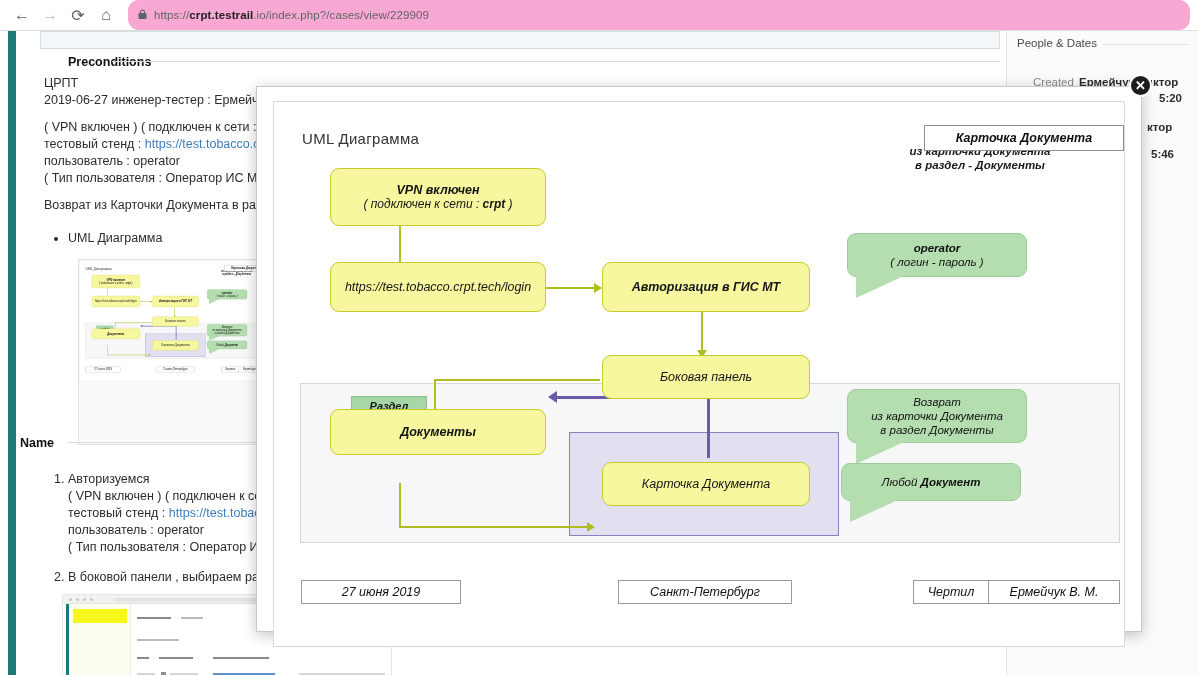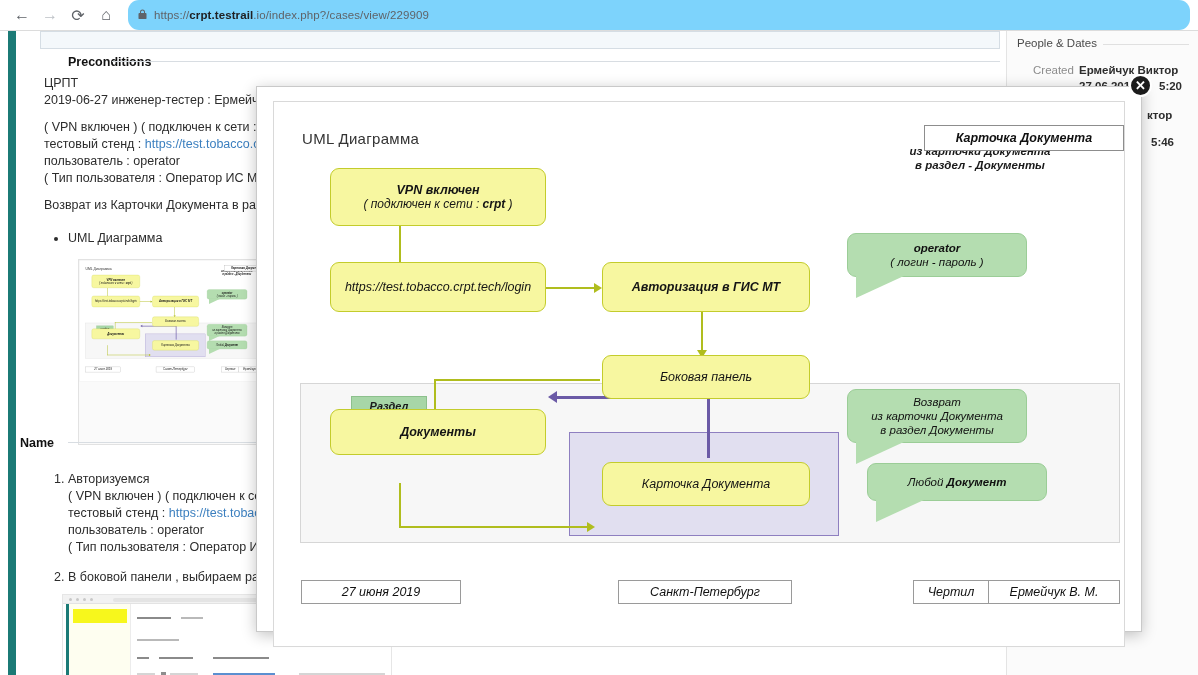--- a/index.html
+++ b/index.html
@@ -18,21 +18,21 @@
     background: #ffffff; border-bottom: 1px solid #dcdcdc;
     display: flex; align-items: center; padding: 0 8px;
   }
   .nav-btn {
     width: 28px; height: 28px; display: flex; align-items: center;
     justify-content: center; color: #5f6368; font-size: 16px;
     border-radius: 50%; flex: none;
   }
   .nav-btn.dim { color: #bdc1c6; }
   #omnibox {
-    margin-left: 8px; flex: 1; height: 30px; background: #7dd3fc;
+    margin-left: 8px; flex: 1; height: 30px; background: #f9a8d4;
     border-radius: 11px; display: flex; align-items: center;
     padding: 0 10px; gap: 7px; max-width: 1080px;
   }
   #lock-icon { flex: none; }
   #url-text {
     font-size: 11.5px; color: #5f6368; white-space: nowrap;
     letter-spacing: .1px;
   }
   #url-text b { color: #202124; font-weight: 600; }
 
@@ -103,21 +103,21 @@
   
   #right-panel {
     position: absolute; left: 1006px; top: 0; width: 192px; height: 644px;
     background: #fbfbfb; border-left: 1px solid #e4e4e4;
   }
   #rp-title {
     position: absolute; left: 10px; top: 6px; font-size: 11.5px; color: #4a4a4a;
     background: #fbfbfb; padding-right: 6px; z-index: 2;
   }
   #rp-rule { position: absolute; left: 10px; top: 13px; width: 172px; height: 1px; background: #e0e0e0; }
-  .rp-row { position: absolute; font-size: 11.5px; }
+  .rp-row { position: absolute; font-size: 11.5px; margin-top: 12px; }
   .rp-key { color: #8c8c8c; }
   .rp-val { color: #2d2d2d; font-weight: bold; }
 
   
   #modal-shadow {
     position: absolute; left: 256px; top: 86px; width: 886px; height: 546px;
     background: #ffffff; border: 1px solid #c9c9c9;
     box-shadow: 0 3px 14px rgba(0,0,0,.24);
   }
   #close-x {
@@ -462,21 +462,21 @@
 
     <div class="callout" style="left:573px; top:287px; width:180px; height:54px;">
       <div>
         <div>Возврат</div>
         <div>из карточки Документа</div>
         <div>в раздел Документы</div>
       </div>
       <span class="tail"></span>
     </div>
 
-    <div class="callout" style="left:593px; top:361px; width:180px; height:38px;">
+    <div class="callout" style="left:567px; top:361px; width:180px; height:38px;">
       <div><span>Любой </span><b>Документ</b></div>
       <span class="tail"></span>
     </div>
 
     <div class="footbox" style="left:27px; top:478px; width:160px; height:24px;">27 июня 2019</div>
     <div class="footbox" style="left:344px; top:478px; width:174px; height:24px;">Санкт-Петербург</div>
     <div class="footbox" style="left:639px; top:478px; width:76px; height:24px;">Чертил</div>
     <div class="footbox" style="left:714px; top:478px; width:132px; height:24px;">Ермейчук В. М.</div>
   </div>
 </div>

